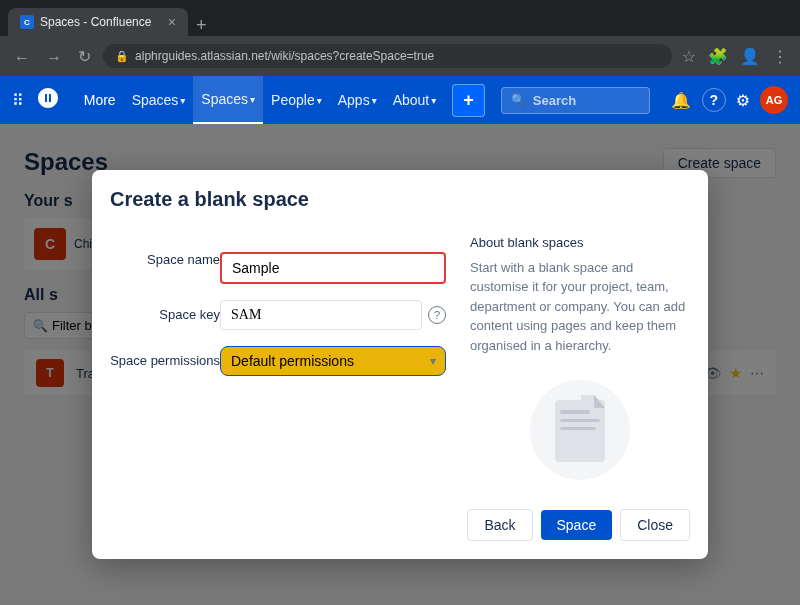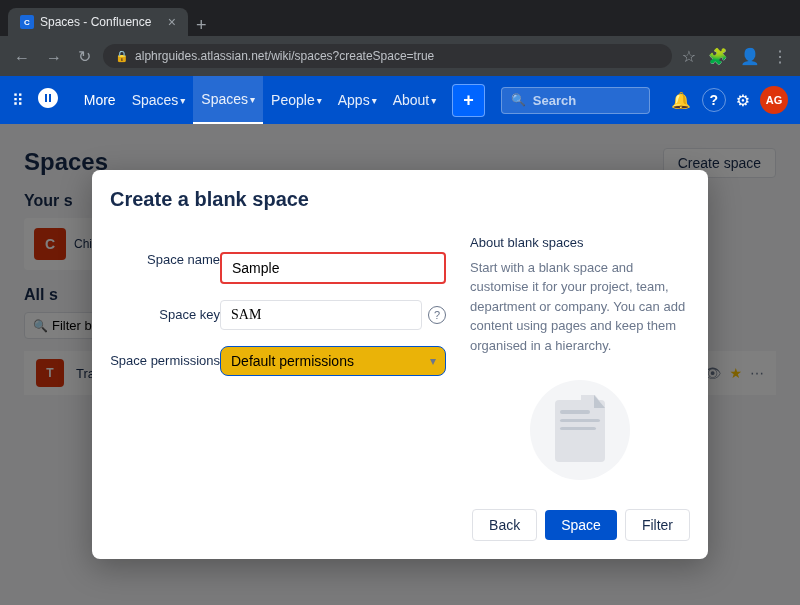--- a/index.html
+++ b/index.html
@@ -239,17 +239,17 @@
               <polygon points="56,20 70,20 80,33 80,35 56,35" fill="#dfe1e6"></polygon>
               <polygon points="69,20 80,33 69,33" fill="#c1c7d0"></polygon>
             </svg>
           </div>
         </div>
       </div>
 
       <div class="modal-footer">
         <button class="btn-back">Back</button>
         <button class="btn-create">Space</button>
-        <button class="btn-close">Filter</button>
+        <button class="btn-close">Close</button>
       </div>
     </div>
   </div>
 </div>
 
 </body></html>

